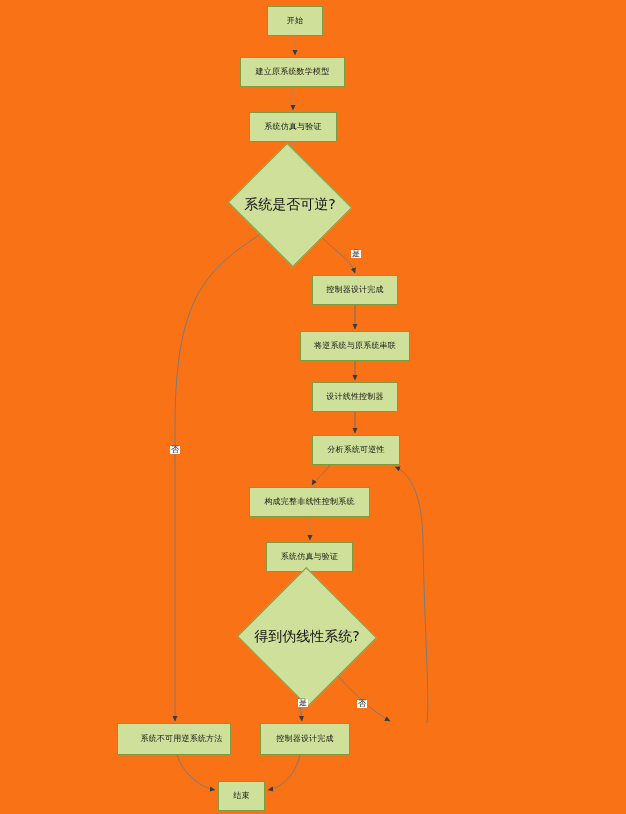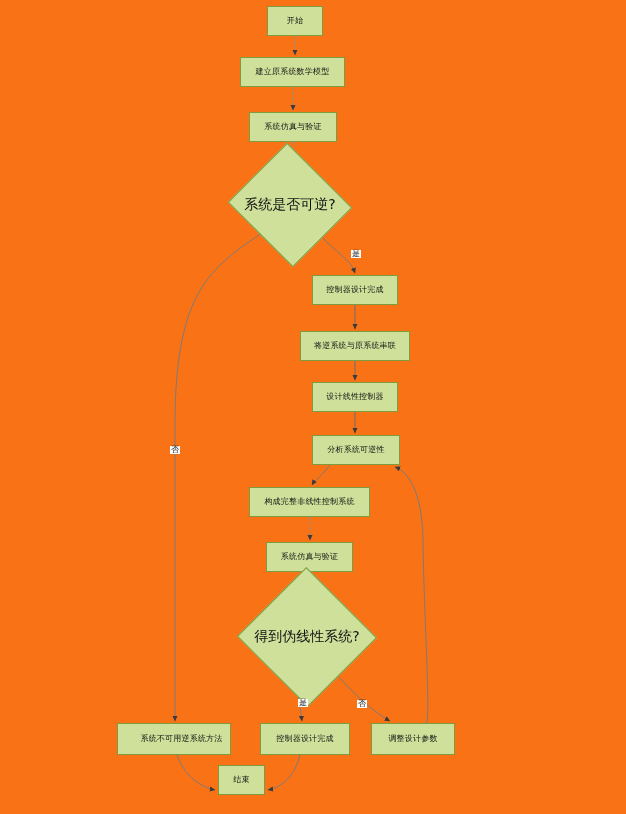--- a/index.html
+++ b/index.html
@@ -75,22 +75,21 @@
 
   <div class="dec-wrap" style="left:257px;top:588px;width:100px;height:98px;">
     <div class="dec-shape"></div>
     <div class="dec-text">得到伪线性系统?</div>
   </div>
 
   <div class="node proc" style="left:117px;top:723px;width:114px;height:32px;padding-left:15px;">系统不可用逆系统方法</div>
 
   <div class="node proc" style="left:260px;top:723px;width:90px;height:32px;">控制器设计完成</div>
 
-  <div class="node proc" style="left:371px;top:723px;width:84px;height:32px;">调整设计参数</div>
 
-  <div class="node proc" style="left:218px;top:765px;width:47px;height:30px;">结束</div>
+  <div class="node proc" style="left:218px;top:781px;width:47px;height:30px;">结束</div>
 
   <div class="elabel" style="left:351px;top:250px;">是</div>
   <div class="elabel" style="left:170px;top:446px;">否</div>
   <div class="elabel" style="left:298px;top:699px;">是</div>
   <div class="elabel" style="left:357px;top:700px;">否</div>
 
 </div>
 
 </body></html>

